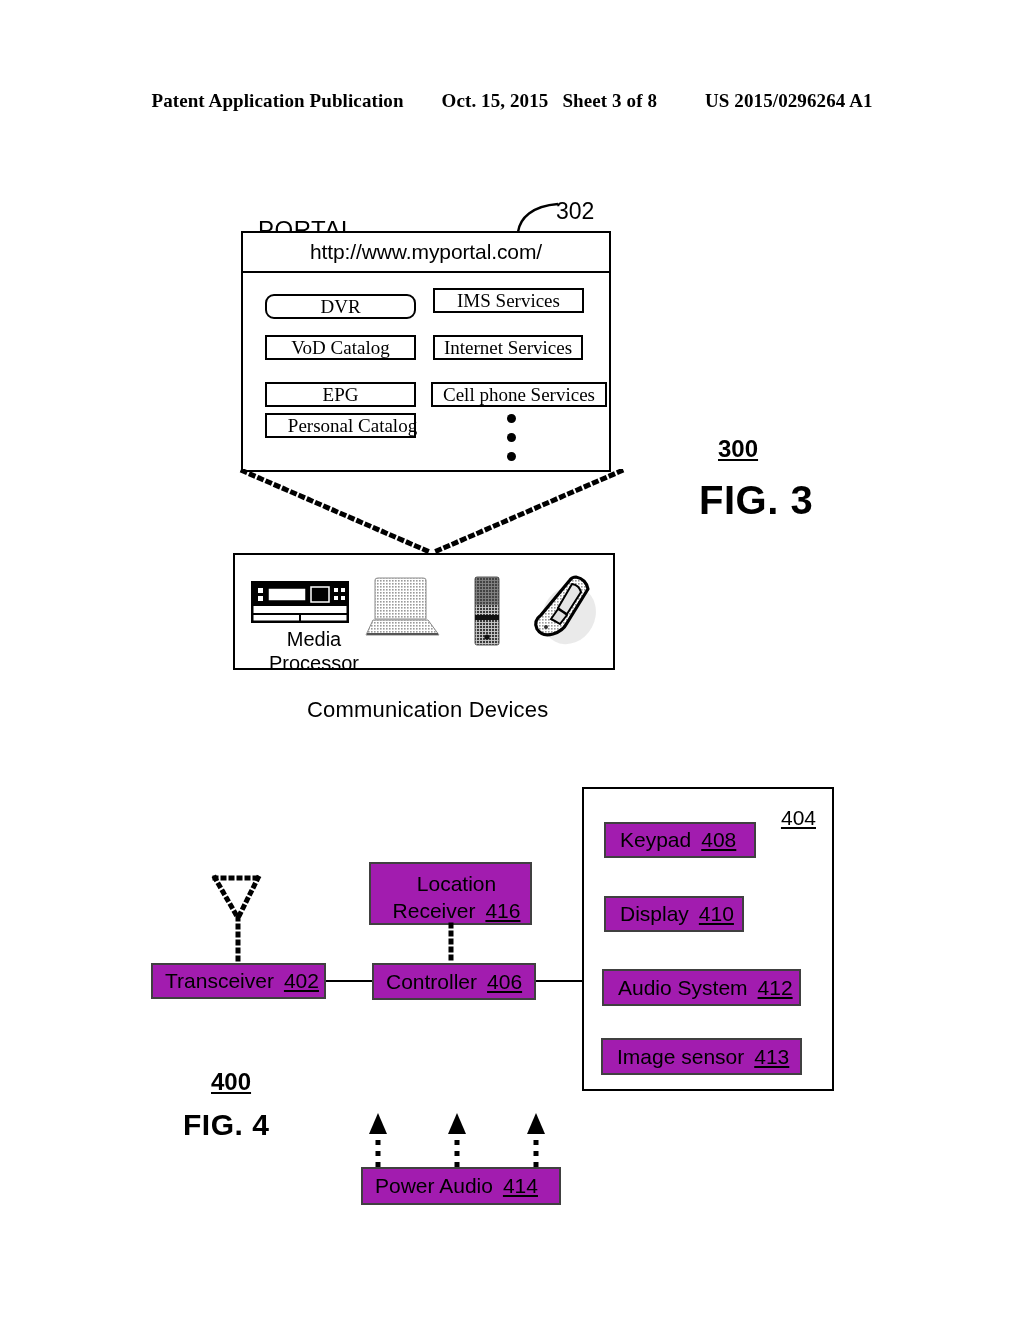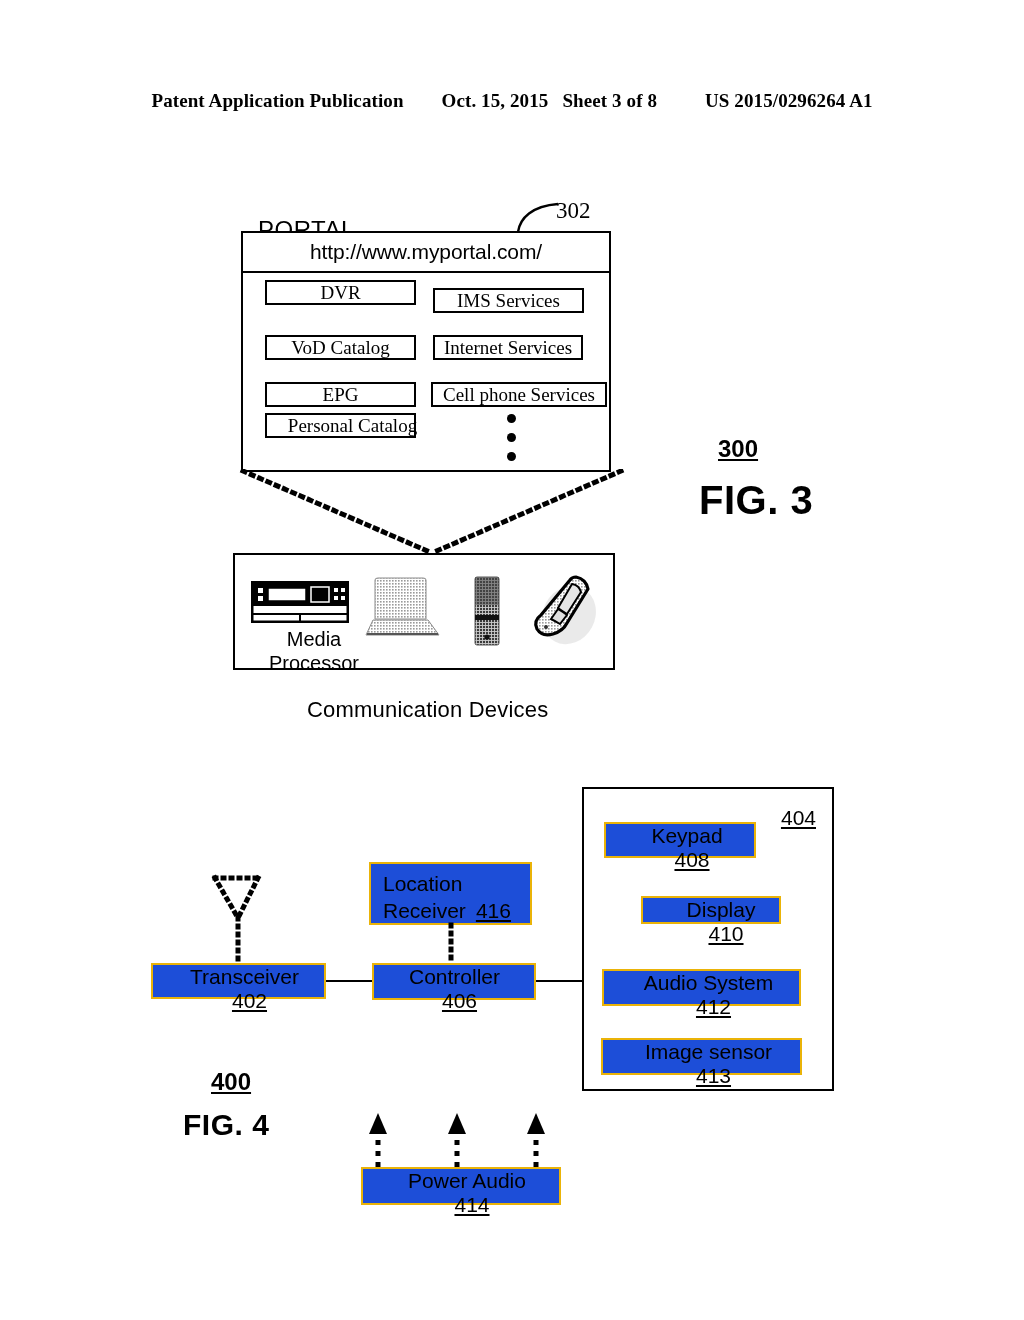--- a/index.html
+++ b/index.html
@@ -44,21 +44,21 @@
   
   #portal-title {
     left: 258px; top: 200px;
     font-size: 24px;
     letter-spacing: 0.5px;
     margin-top: 16px;
   }
   #ref-302 {
     left: 556px; top: 198px;
     font-size: 23px;
-    font-family: Liberation Serif, serif;
+    font-family: Liberation Sans, sans-serif;
   }
   #leader-302 { left: 516px; top: 200px; }
 
   #portal-box {
     left: 241px; top: 231px;
     width: 370px; height: 241px;
     border: 2px solid #000;
     box-sizing: border-box;
     background: #fff;
   }
@@ -89,21 +89,21 @@
     justify-content: center;
     font-family: "Liberation Serif", serif;
     font-size: 19px;
     background: #fff;
     height: 25px;
     white-space: nowrap;
   }
   .col-left  { left: 22px; width: 151px; }
   .col-right { left: 190px; }
 
-  #svc-dvr       { top: 7px; }
+  #svc-dvr       { top: 21px; border-radius: 9px; }
   #svc-vod       { top: 62px; }
   #svc-epg       { top: 109px; }
   #svc-personal  { top: 140px; padding-left: 24px; }
 
   #svc-ims       { top: 15px;  width: 151px; }
   #svc-internet  { top: 62px;  width: 150px; }
   #svc-cell      { top: 109px; width: 176px; left: 188px; }
 
   #vert-dots {
     position: absolute;
@@ -162,57 +162,57 @@
   #label-fig3 {
     left: 699px; top: 478px;
     font-size: 40px;
     font-weight: bold;
     letter-spacing: 0.5px;
   }
 
   
   .f4-box {
     position: absolute;
-    border: 2px solid #eab308;
-    box-sizing: border-box;
-    background: #1d4ed8;
+    border: 2px solid #404040;
+    box-sizing: border-box;
+    background: #a21caf;
     display: flex;
     align-items: center;
     font-size: 21px;
     white-space: nowrap;
-    flex-direction: column;
   }
   #ui-block {
     left: 582px; top: 787px;
     width: 252px; height: 304px;
     border: 2px solid #000;
     box-sizing: border-box;
     background: #fff;
   }
   #ref-404 {
     position: absolute;
     right: 16px; top: 17px;
     font-size: 21px;
     text-decoration: underline;
     margin-left: 26px;
   }
   #box-keypad  { left: 604px; top: 822px; width: 152px; height: 36px; padding-left: 14px; }
-  #box-display { left: 604px; top: 896px; width: 140px; height: 28px; padding-left: 20px; margin-left: 37px; }
+  #box-display { left: 604px; top: 896px; width: 140px; height: 36px; padding-left: 14px; }
   #box-audio   { left: 602px; top: 969px; width: 199px; height: 37px; padding-left: 14px; }
   #box-image   { left: 601px; top: 1038px; width: 201px; height: 37px; padding-left: 14px; }
 
   #box-location {
     left: 369px; top: 862px;
     width: 163px; height: 63px;
     display: block;
     padding: 6px 0 0 12px;
     line-height: 27px;
+    text-align: center;
   }
   #box-transceiver { left: 151px; top: 963px; width: 175px; height: 36px; padding-left: 12px; }
-  #box-controller  { left: 372px; top: 963px; width: 164px; height: 37px; padding-left: 1px; }
+  #box-controller  { left: 372px; top: 963px; width: 164px; height: 37px; padding-left: 12px; }
   #box-power       { left: 361px; top: 1167px; width: 200px; height: 38px; padding-left: 12px; }
 
   .f4-label { font-size: 21px; }
   .f4-num { text-decoration: underline; margin-left: 10px; }
 
   #label-400 {
     left: 211px; top: 1068px;
     font-size: 24px;
     font-weight: bold;
     text-decoration: underline;

